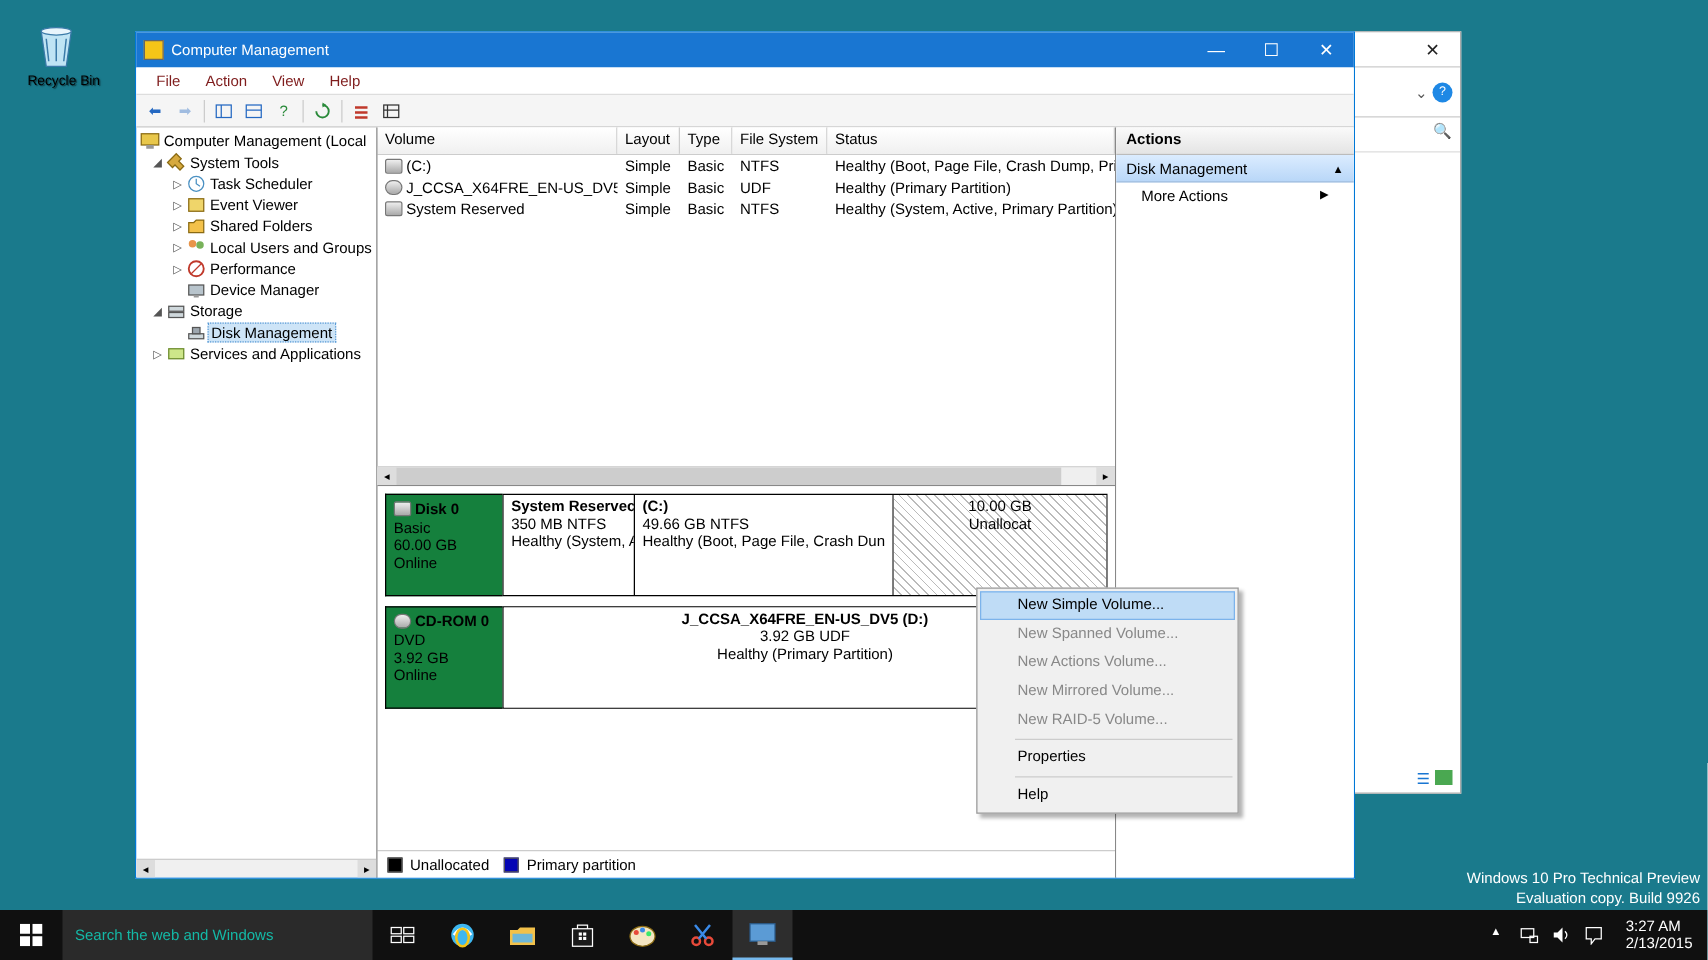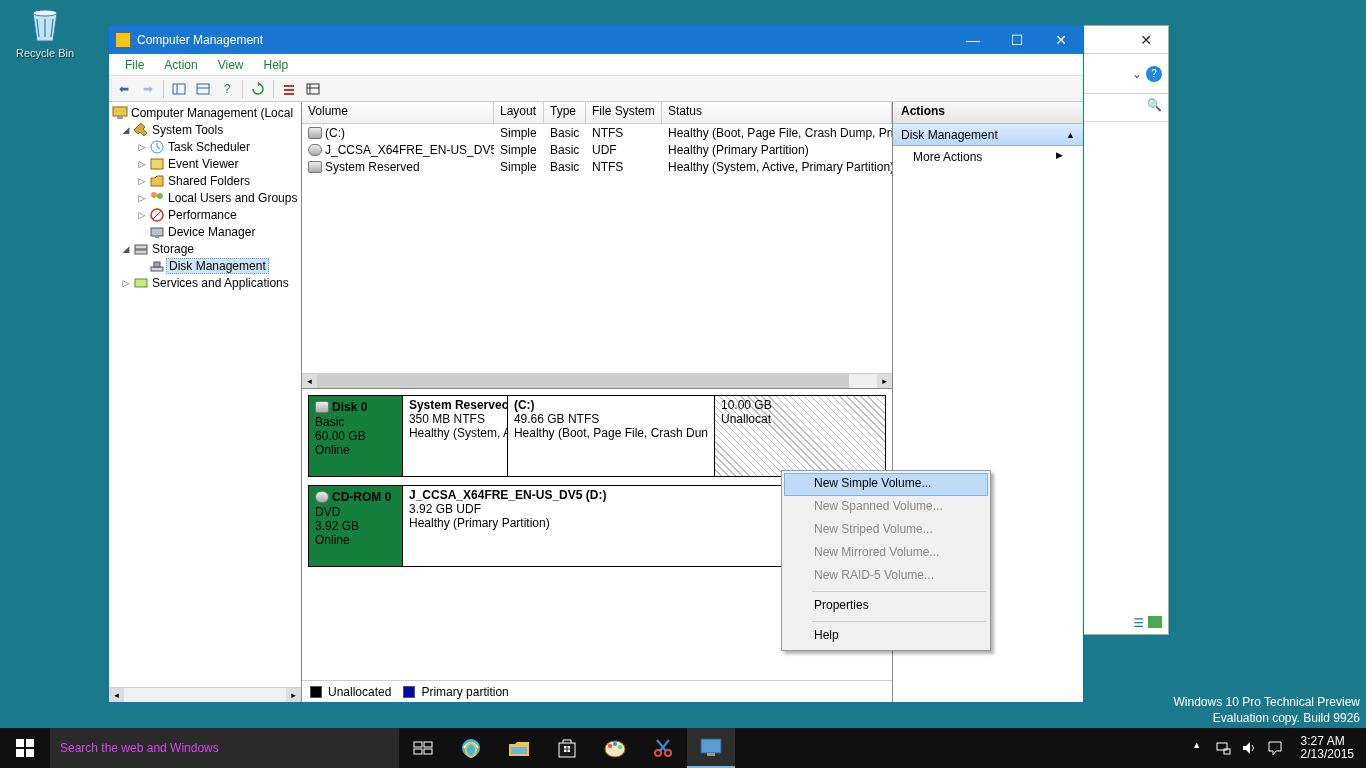--- a/index.html
+++ b/index.html
@@ -1,32 +1,32 @@
 <!DOCTYPE html>
 <html><head>
 <meta charset="utf-8">
 <style>
   * { box-sizing: border-box; margin: 0; padding: 0; font-family: "Segoe UI", Tahoma, sans-serif; font-size: 12px; }
   body { width: 1366px; height: 768px; background: #1a7a8c; position: relative; overflow: hidden; }
   
   
-  .desktop-icon { position: absolute; top: 5px; left: 10px; text-align: center; color: #e5e5e5; width: 70px; }
+  .desktop-icon { position: absolute; top: 17px; left: 10px; text-align: right; color: #000000; width: 70px; }
   .desktop-icon .bin { width: 40px; height: 40px; margin: 0 auto; }
   .desktop-icon .label { font-size: 11px; margin-top: 2px; text-shadow: 1px 1px 1px rgba(0,0,0,0.6); }
   
   
   .mmc-window { position: absolute; top: 25px; left: 108px; width: 976px; height: 678px; background: white; border: 1px solid #0078d7; display: flex; flex-direction: column; }
   .titlebar { height: 28px; background: #1976d2; display: flex; align-items: center; color: white; }
   .titlebar .icon { width: 16px; height: 16px; margin: 0 6px; background: #f5c518; border: 1px solid #666; }
   .titlebar .title { flex: 1; font-size: 12px; }
   .winbtns { display: flex; }
   .winbtn { width: 44px; height: 28px; display: flex; align-items: center; justify-content: center; color: white; font-size: 14px; }
   
   .menubar { height: 22px; background: white; display: flex; align-items: center; padding: 0 6px; border-bottom: 1px solid #ddd; }
-  .menubar span { padding: 2px 10px; color: #15803d; }
+  .menubar span { padding: 2px 10px; color: #7f1d1d; }
   
   .toolbar { height: 26px; background: #f5f5f5; border-bottom: 1px solid #ccc; display: flex; align-items: center; padding: 0 4px; gap: 2px; }
   .tb-btn { width: 22px; height: 22px; border: 1px solid transparent; display: inline-flex; align-items: center; justify-content: center; font-size: 12px; color: #2468c2; }
   .tb-sep { width: 1px; height: 18px; background: #ccc; margin: 0 2px; }
   
   .content { flex: 1; display: flex; min-height: 0; }
   
   
   .tree-pane { width: 193px; border-right: 1px solid #888; overflow: hidden; position: relative; }
   .tree { padding: 2px; font-size: 12px; color: #000; }
@@ -48,21 +48,21 @@
   .lrow .cell { padding: 0 6px; font-size: 12px; white-space: nowrap; overflow: hidden; }
   .disk-ico { width: 14px; height: 12px; background: linear-gradient(#eee,#aaa); border: 1px solid #777; border-radius: 2px; display: inline-block; margin-right: 3px; vertical-align: middle; }
   
   
   .diskmap { flex: 1; overflow: hidden; background: white; padding: 6px 6px 0 6px; }
   .disk-row { display: flex; margin-bottom: 8px; height: 82px; }
   .disk-label { width: 94px; border: 1px solid #000; border-right: none; padding: 4px 6px; background: #15803d; font-size: 11px; }
   .disk-label .dname { font-weight: bold; }
   .disk-parts { flex: 1; display: flex; border: 1px solid #000; }
   .part { border-right: 1px solid #000; background: white; display: flex; flex-direction: row; overflow: hidden; }
-  .part:last-child { border-right: none; }
+  .part:last-child { border-right: none; text-align: center; }
   .part .bar { height: 14px; }
   .part .pbody { padding: 2px 6px; font-size: 11px; line-height: 14px; flex: 1; white-space: nowrap; overflow: hidden; }
   .part .pname { font-weight: bold; }
   .bar-blue { background: #0404b4; }
   .bar-black { background: #000; }
   .unalloc-body { background-image: repeating-linear-gradient(45deg, #fff, #fff 4px, #bbb 4px, #bbb 5px); }
   
   .legend { height: 22px; border-top: 1px solid #ccc; background: #fff; display: flex; align-items: center; padding: 0 8px; gap: 6px; font-size: 12px; }
   .swatch { width: 12px; height: 12px; display: inline-block; border: 1px solid #555; }
   
@@ -86,21 +86,21 @@
   .explorer-window .es { height: 28px; border-bottom: 1px solid #ddd; padding: 4px 6px; text-align: right; color: #888; }
   .explorer-window .ef { position: absolute; bottom: 4px; right: 6px; display: flex; gap: 4px; }
   
   
   .watermark { position: absolute; right: 6px; bottom: 42px; color: white; font-size: 12px; text-align: right; line-height: 16px;}
   
   
   .taskbar { position: absolute; bottom: 0; left: 0; right: 0; height: 40px; background: #101010; display: flex; color: white; align-items: stretch; }
   .start { width: 50px; display: flex; align-items: center; justify-content: center; }
   .win-logo { display: inline-block; width: 18px; height: 18px; }
-  .searchbox { width: 349px; background: #2a2a2a; display: flex; align-items: center; padding: 0 10px; color: #d946ef; font-size: 14px; }
+  .searchbox { width: 248px; background: #2a2a2a; display: flex; align-items: center; padding: 0 10px; color: #14b8a6; font-size: 14px; }
   .task-item { width: 48px; display: flex; align-items: center; justify-content: center; }
   .task-item.active { background: #2d2d2d; border-bottom: 2px solid #76b9ed; }
   .tray { margin-left: auto; display: flex; align-items: center; padding: 0 4px; gap: 10px; }
   .tray .clock { font-size: 11px; line-height: 13px; padding: 4px 8px; }
   .tray .ic { width: 16px; height: 16px; color: white; text-align: center; font-size: 12px;}
   
   
   svg { display: block; }
 </style>
 </head>
@@ -423,21 +423,21 @@
         <span>More Actions</span>
         <span style="font-size:9px;">▶</span>
       </div>
     </div>
   </div>
 </div>
 
 <div class="context-menu">
   <div class="cm-item highlighted">New Simple Volume...</div>
   <div class="cm-item disabled">New Spanned Volume...</div>
-  <div class="cm-item disabled">New Striped Volume...</div>
+  <div class="cm-item disabled">New Actions Volume...</div>
   <div class="cm-item disabled">New Mirrored Volume...</div>
   <div class="cm-item disabled">New RAID-5 Volume...</div>
   <div class="cm-sep"></div>
   <div class="cm-item">Properties</div>
   <div class="cm-sep"></div>
   <div class="cm-item">Help</div>
 </div>
 
 <div class="watermark">
   <div>Windows 10 Pro Technical Preview</div>

